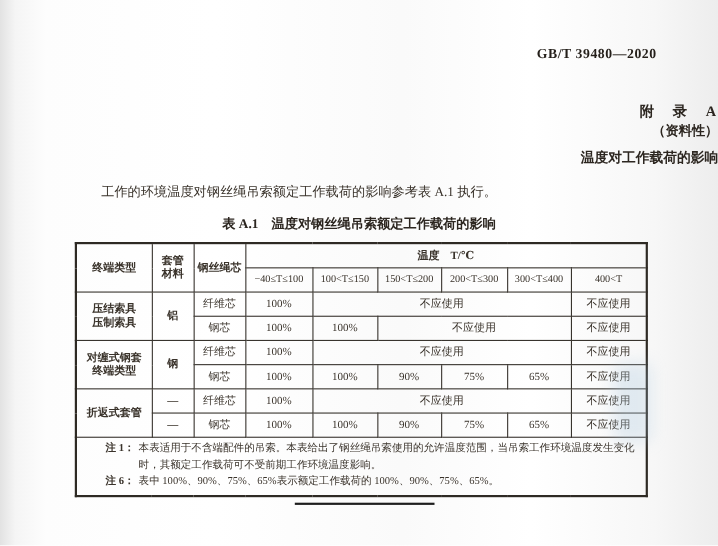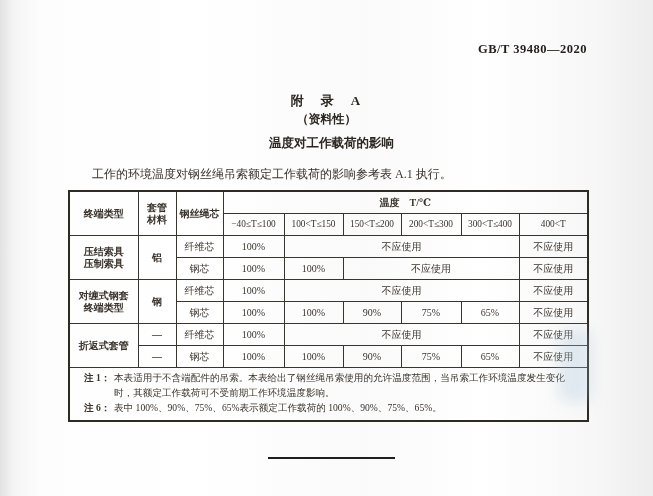--- a/index.html
+++ b/index.html
@@ -5,45 +5,45 @@
   html,body { margin:0; padding:0; background:#ffffff; }
   .sheet {
     position:relative; width:653px; height:496px; overflow:hidden;
     background:
       linear-gradient(90deg, #e2e2e2 0px, #f5f5f5 14px, #fdfdfd 42px,
         #ffffff 30%, #fafafa 56%, #ffffff 74%, #f7f7f7 91%, #ededed 100%);
     font-family:"Liberation Serif","DejaVu Serif",serif;
     color:#352e26;
   }
   .std-code {
-    position:absolute; top:42px; right:66px;
+    position:absolute; top:42px; right:56px;
     font-weight:bold; font-size:12.5px; letter-spacing:.5px; color:#241f1a;
   }
-  .title-block { padding-top:92px; text-align:center; color:#2c2620; }
+  .title-block { padding-top:92px; text-align:right; color:#2c2620; }
   .appendix  { font-size:13px;   font-weight:bold; letter-spacing:2px; }
   .type-note { font-size:12px;   font-weight:bold; margin-top:1px; }
   .subtitle  { font-size:12.5px; font-weight:bold; margin-top:7px;margin-left:10px; }
   .para {
     margin:15px 66px 0 68px; font-size:12px; line-height:1.25;
     text-indent:2em; color:#39322a;
   }
   .caption { text-align:center; font-weight:bold; font-size:12px; margin-top:13px; color:#2c2620; }
   table.a1 {
     border-collapse:collapse; table-layout:fixed;
     margin:8px 0 0 68px; width:519px;
     font-size:10px; color:#3a332b; border:2px solid #2e2a24;
   }
   .a1 td {
     border:1px solid #38342e; text-align:center; vertical-align:middle;
     padding:0 1px; height:21px; line-height:1.15; overflow:hidden;
   }
   .a1 .hd { font-weight:bold; }
   .a1 .rng { font-size:9.3px; }
   .a1 .nm  { font-weight:bold; }
-  .a1 .notes-cell { text-align:left; padding:3px 8px 4px 14px; height:auto; }
+  .a1 .notes-cell { text-align:left; padding:3px 8px 4px 26px; height:auto; }
   .note { margin:0; font-size:9.6px; line-height:1.55; padding-left:30px; text-indent:0; }
   .note-label { display:inline-block; width:30px; margin-left:-30px; font-weight:bold; }
   .footer-line { position:absolute; left:268px; top:457px; width:127px; height:2px; background:#1e1e1e; }
   .smudge {
     position:absolute; left:558px; top:330px; width:34px; height:72px;
     background:rgba(168,198,222,.30); filter:blur(7px); border-radius:8px;
   }
 </style>
 </head>
 <body>
@@ -53,20 +53,21 @@
   <div class="std-code">GB/T 39480—2020</div>
 
   <div class="title-block">
     <div class="appendix">附　录　A</div>
     <div class="type-note">（资料性）</div>
     <div class="subtitle">温度对工作载荷的影响</div>
   </div>
 
   <p class="para">工作的环境温度对钢丝绳吊索额定工作载荷的影响参考表 A.1 执行。</p>
 
+  <div class="caption">表 A.1　温度对钢丝绳吊索额定工作载荷的影响</div>
 
   <table class="a1">
     <colgroup>
       <col style="width:69px">
         <col style="width:38px">
         <col style="width:47px">
       <col style="width:61px">
         <col style="width:59px">
         <col style="width:58px">
       <col style="width:60px">

